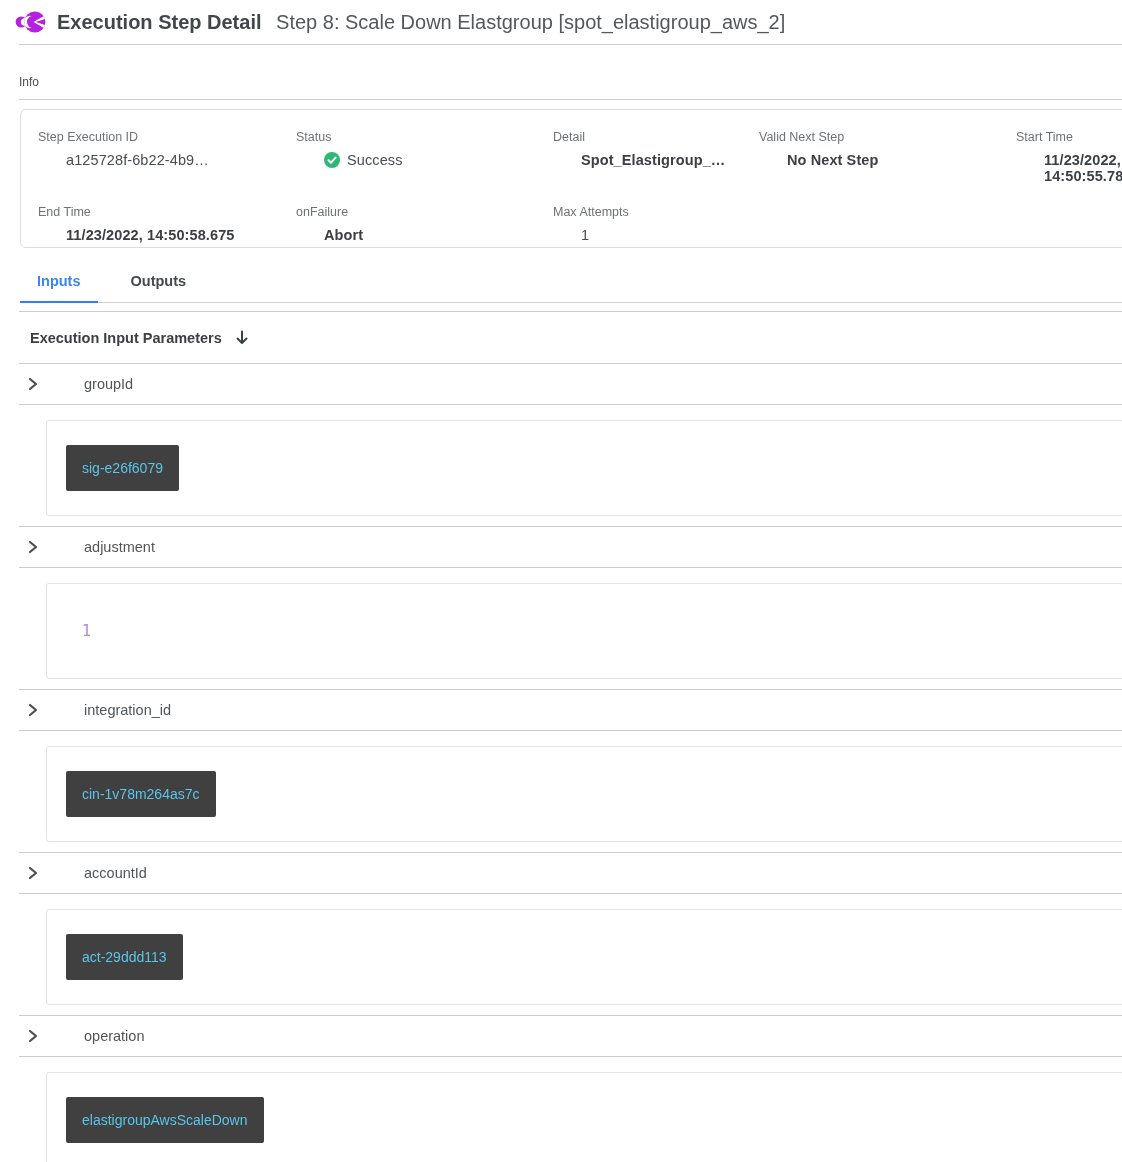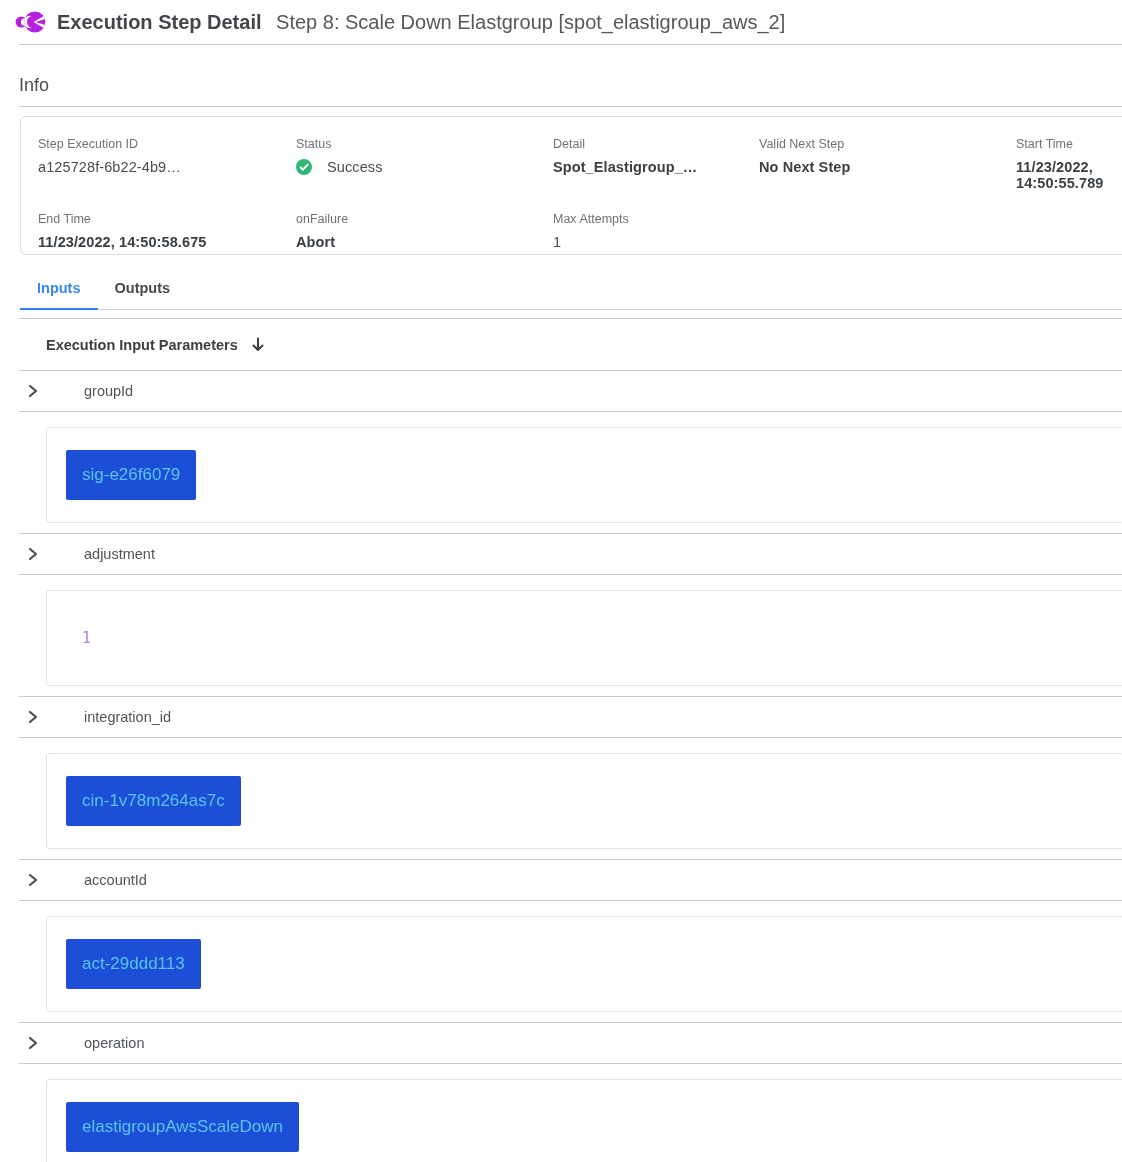--- a/index.html
+++ b/index.html
@@ -13,55 +13,55 @@
   .rule { border-top:1px solid #c9cbcd; margin-left:19px; height:0; }
 
   
   .header { display:flex; align-items:center; height:44px; padding-left:8px; }
   .logo { width:38px; height:38px; flex:0 0 auto; }
   .title { margin-left:11px; font-size:20px; white-space:nowrap;text-align:center; }
   .title .bold { font-weight:700; color:#42464a; }
   .title .rest { font-weight:400; color:#54585c; margin-left:9px; }
 
   
-  .info-heading { margin-left:19px; padding:30px 0 10px; font-size:18px; color:#4a4e52; }
+  .info-heading { margin-left:19px; padding:30px 0 10px; font-size:12px; color:#4a4e52; }
 
   
   .info-card {
     margin:9px 0 0 20px; width:1108px; height:139px;
     border:1px solid #dcdddf; border-radius:6px;
     padding:20px 0 0 17px; background:#fff;
   }
   .info-grid { display:grid; grid-template-columns:258px 257px 206px 257px 1fr; row-gap:21px; }
   .f-label { font-size:12.5px; color:#6e7276; margin-bottom:8px; }
-  .f-value { font-size:14.5px; color:#3b4045; font-weight:600; letter-spacing:.1px; }
+  .f-value { font-size:14.5px; color:#3b4045; font-weight:600; letter-spacing:.1px;margin-left:28px; }
   .f-value.plain { font-weight:400; color:#474d53; }
   .link { color:#1f83dc; cursor:pointer; }
-  .status-line { display:flex; align-items:center; gap:15px; }
+  .status-line { display:flex; align-items:center; gap:7px; }
   .check-icon { width:16px; height:16px; display:inline-block; }
 
   
-  .tabs { display:flex; margin:15px 0 0 20px; border-bottom:1px solid #cfd0d1; }
+  .tabs { display:flex; margin:15px 0 0 20px; border-bottom:1px solid #cfd0d1;gap:16px; }
   .tab { padding:10px 17px 12px; font-size:14.5px; font-weight:600; color:#46494c; cursor:pointer; }
   .tab.active { color:#3a86f2; border-bottom:2px solid #2f7ff2; margin-bottom:-1px; }
   .rule-after-tabs { margin-top:8px; }
 
   
-  .param-header { display:flex; align-items:center; height:51px; padding-left:46px;
+  .param-header { display:flex; align-items:center; height:51px; padding-left:30px;
                   font-size:14.5px; font-weight:700; color:#3c4043; }
   .arrow-down { margin-left:13px; display:inline-flex; }
   .param-row { display:flex; align-items:center; height:40px; padding-left:27px; cursor:pointer;gap:31px; }
   .chev { display:inline-flex; width:12px; }
   .param-name { margin-left:14px; font-size:14.5px; color:#50555a; }
   .param-panel {
     margin:15px 0 10px 46px; height:96px; width:1078px;
     border:1px solid #e2e3e5; border-radius:3px;
     display:flex; align-items:center; padding-left:19px; background:#fff;
   }
-  .chip { background:#1d4ed8; color:#58c5e9; font-size:17px; padding:15px 16px; border-radius:2px; }
+  .chip { background:#404040; color:#58c5e9; font-size:14px; padding:15px 16px; border-radius:2px; }
   .num  { font-family:"DejaVu Sans Mono","Liberation Mono",monospace;
           color:#b185dc; font-size:15px; padding-left:16px; }
 </style>
 </head>
 <body>
 
 <div class="header">
   <span class="logo">
     <svg viewBox="0 0 46 40" width="38" height="38" xmlns="http://www.w3.org/2000/svg">
       <circle cx="16" cy="20" r="6.8" fill="#b620e0"></circle>

